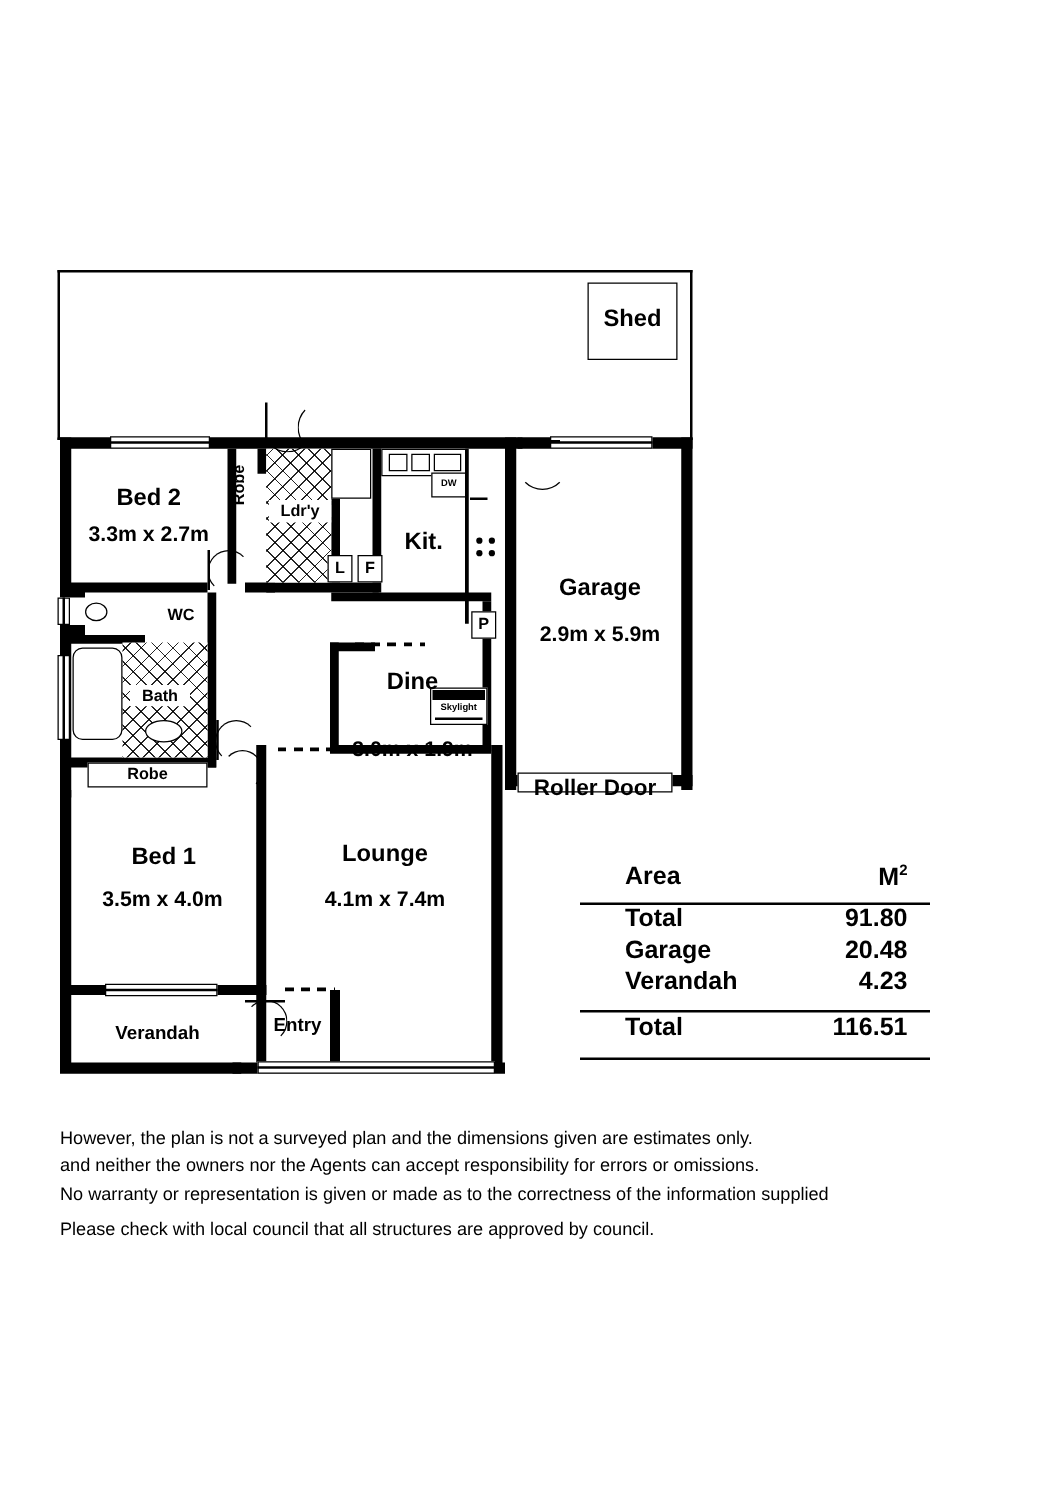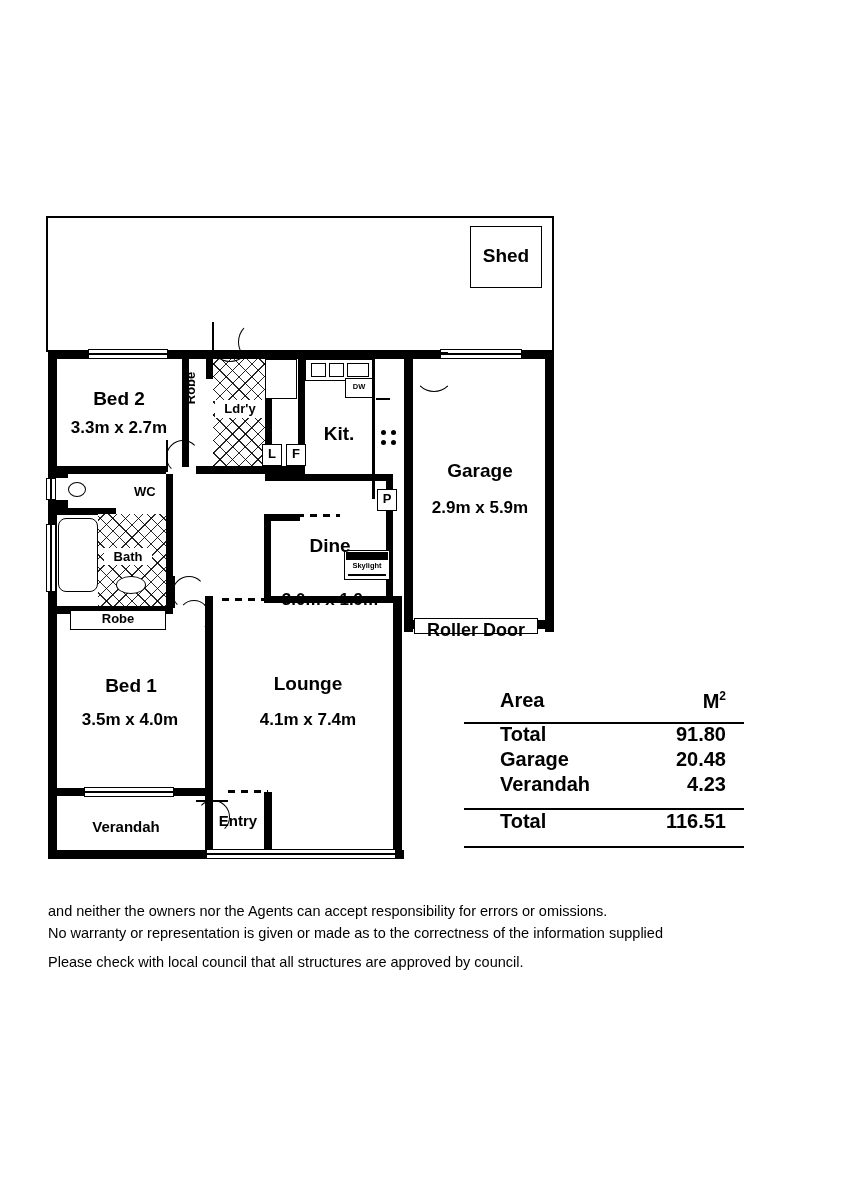--- a/index.html
+++ b/index.html
@@ -337,16 +337,17 @@
         </tr>
       <tr>
         <td class="lbl">Total</td>
         <td class="val">116.51</td>
       </tr>
     </tbody>
   </table>
 </div>
 
 <div id="notes">
+  <div>However, the plan is not a surveyed plan and the dimensions given are estimates only.</div>
   <div>and neither the owners nor the Agents can accept responsibility for errors or omissions.</div>
   <div>No warranty or representation is given or made as to the correctness of the information supplied</div>
   <div style="margin-top:6px;">Please check with local council that all structures are approved by council.</div>
 </div>
 
 </body></html>

